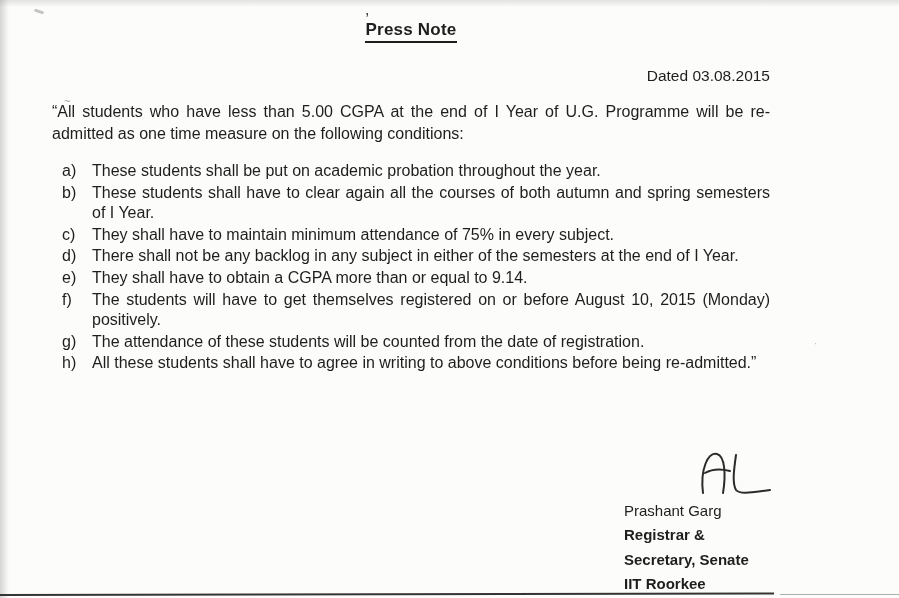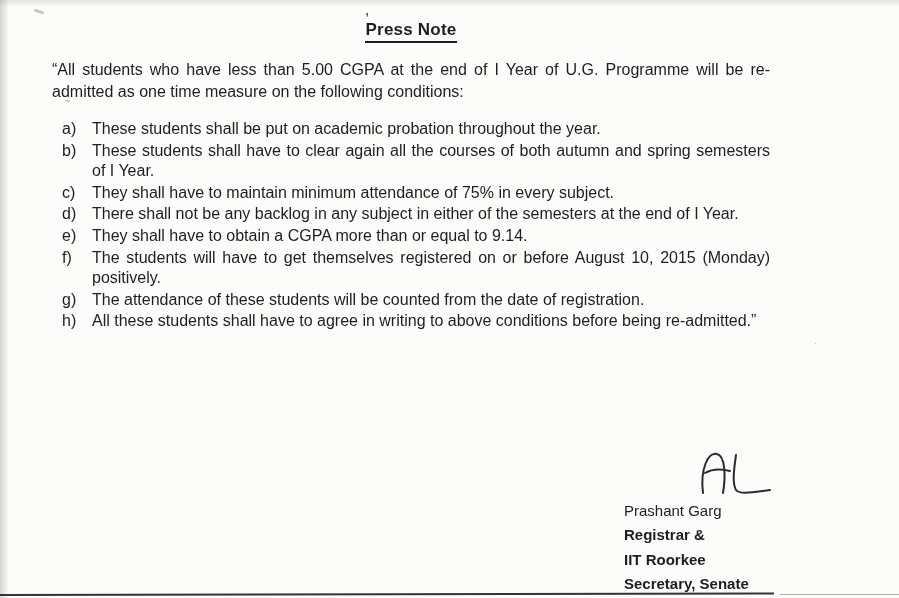--- a/index.html
+++ b/index.html
@@ -129,20 +129,21 @@
   <span class="speck-1">~</span>
   <div class="speck-2"></div>
   <span class="speck-3">·</span>
 
   <div class="content">
 
     <div class="title-row">
       <span class="doc-title">Press Note</span>
     </div>
 
+    <div class="date-row">Dated 03.08.2015</div>
 
     <p class="intro">“All students who have less than 5.00 CGPA at the end of I Year  of U.G. Programme will be re-admitted as one time measure on the following conditions:</p>
 
     <div class="conditions">
 
       <div class="cond-row">
         <span class="cond-label">a)</span>
         <span class="cond-text">These students shall be put on academic probation throughout the year.</span>
       </div>
 
@@ -187,20 +188,20 @@
   <div class="signature-block">
     <svg class="signature-svg" width="86" height="50" viewBox="0 0 86 50" xmlns="http://www.w3.org/2000/svg">
       <g fill="none" stroke="#2b2b2b" stroke-width="2" stroke-linecap="round">
         <path d="M7,46 C4,22 12,5 21,7 C29,9 30,28 27,46"></path>
         <path d="M9,26 C16,22 26,22 34,24"></path>
         <path d="M40,8 C38,22 36,36 40,43 C44,48 58,45 74,43"></path>
       </g>
     </svg>
     <div class="sig-name">Prashant Garg</div>
     <div class="sig-title">Registrar &amp;</div>
+    <div class="sig-title">Secretary, Senate</div>
     <div class="sig-title iit">IIT Roorkee</div>
-    <div class="sig-title">Secretary, Senate</div>
   </div>
 
   <div class="scan-bottom-line"></div>
   <div class="scan-bottom-line-right"></div>
 
 </div>
 
 </body></html>

